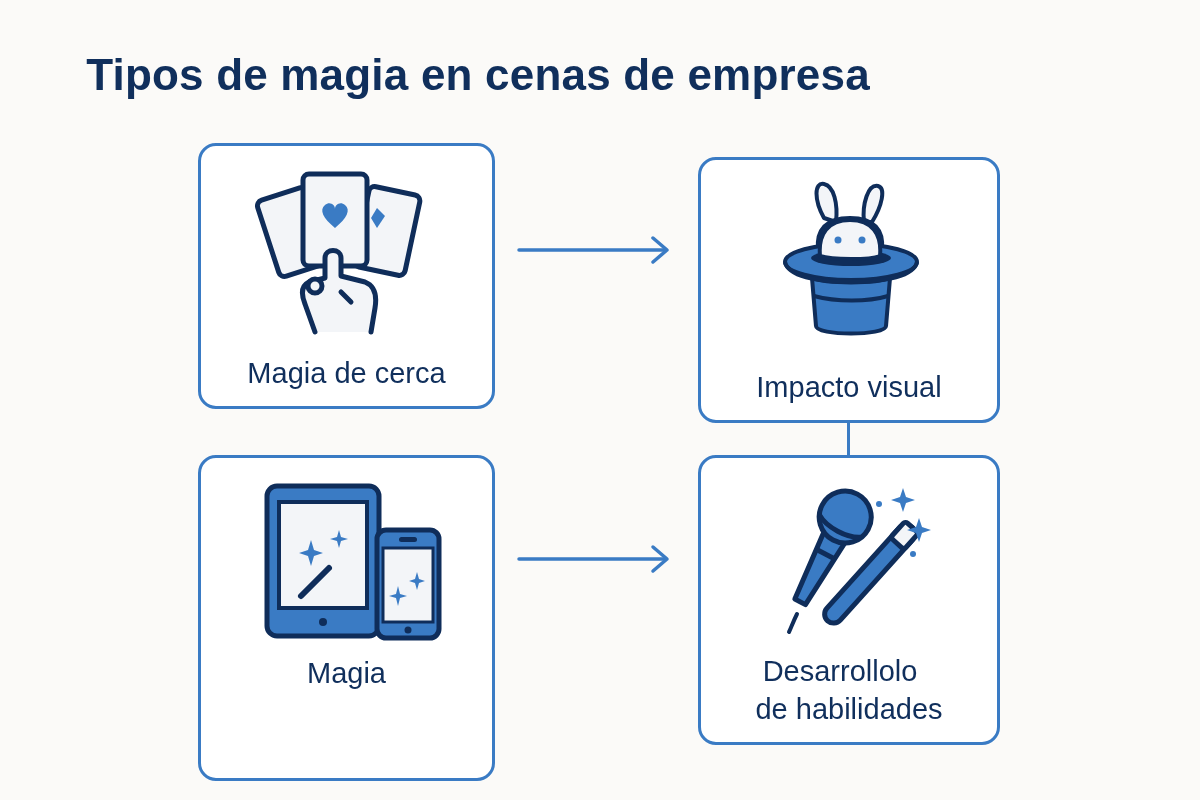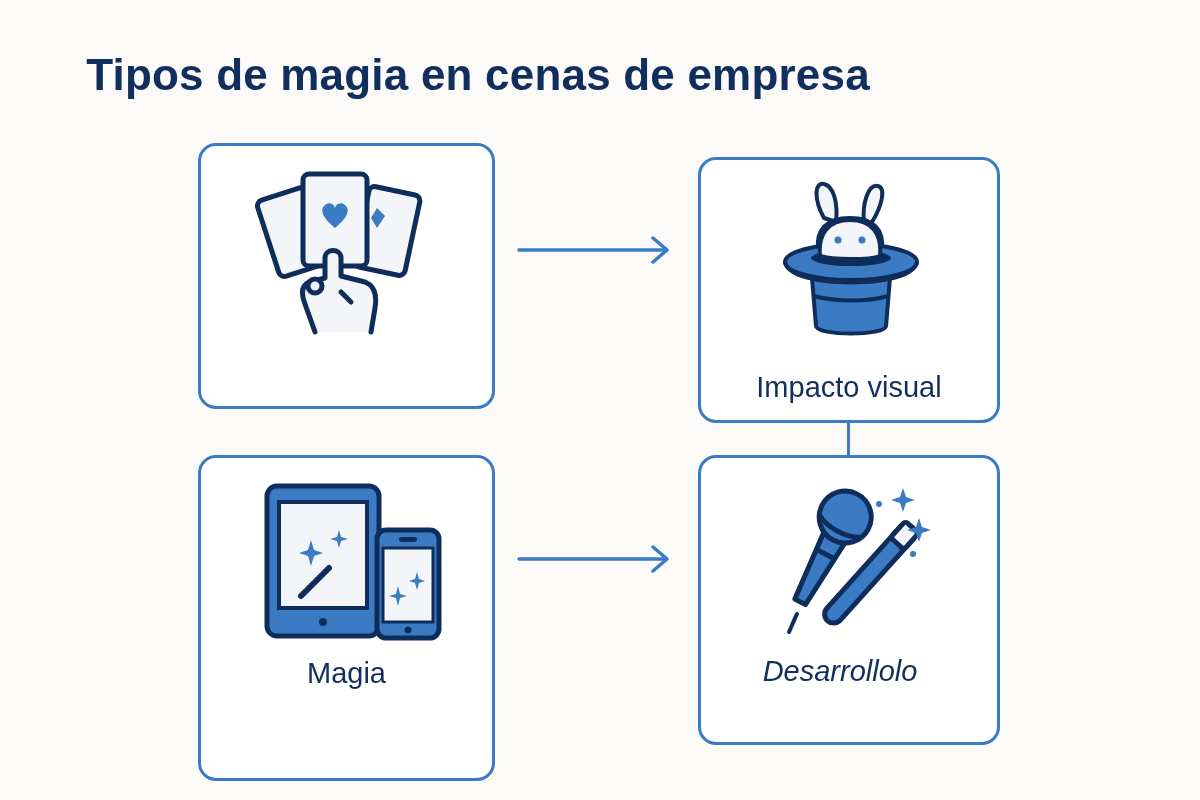--- a/index.html
+++ b/index.html
@@ -44,20 +44,23 @@
     <path d="M82 64 C70 54,66 46,72 41 C77 37,82 41,82 45 C82 41,87 37,92 41 C98 46,94 54,82 64 Z" fill="#3a7bc4"></path>
 
     <path d="M124 44 L132 52 L124 64 L118 54 Z" fill="#3a7bc4"></path>
 
     <g stroke="#0f2d5a" stroke-width="5" stroke-linejoin="round" stroke-linecap="round" fill="#f3f5f8">
       <path d="M62 168 L52 140 C48 130,48 122,56 118 L72 114 L72 94 C72 84,88 84,88 94 L88 112 L112 118 C122 122,124 132,122 144 L118 168"></path>
       <circle cx="62" cy="122" r="7"></circle>
       <path d="M88 128 L98 138" fill="none"></path>
     </g>
   </svg>
+  <div class="label" style="top:208px;">
+    <span>Magia de cerca</span>
+  </div>
 </div>
 
 <div class="card" style="left:698px; top:157px; width:302px; height:266px;">
   <svg class="icon" style="left:75px; top:18px;" width="150" height="170" viewBox="0 0 150 170">
     <g stroke="#0f2d5a" stroke-width="4" stroke-linejoin="round">
 
       <path d="M48 40 C38 22,38 4,48 6 C58 8,62 26,60 44 Z" fill="#f3f5f8"></path>
       <path d="M88 44 C86 26,92 6,102 8 C110 10,106 28,96 44 Z" fill="#f3f5f8"></path>
 
       <path d="M42 72 C40 52,50 40,74 40 C98 40,108 52,106 72 L42 72 Z" fill="#f3f5f8"></path>
@@ -118,21 +121,22 @@
       <rect x="92" y="28" width="18" height="126" rx="9" fill="#3a7bc4" stroke="#0f2d5a" stroke-width="5"></rect>
       <rect x="92" y="28" width="18" height="22" rx="3" fill="#f3f5f8" stroke="#0f2d5a" stroke-width="5"></rect>
     </g>
 
     <path d="M140 8 L143 17 L152 20 L143 23 L140 32 L137 23 L128 20 L137 17 Z" fill="#3a7bc4"></path>
     <path d="M156 38 L159 47 L168 50 L159 53 L156 62 L153 53 L144 50 L153 47 Z" fill="#3a7bc4"></path>
     <circle cx="116" cy="24" r="3" fill="#3a7bc4"></circle>
     <circle cx="150" cy="74" r="3" fill="#3a7bc4"></circle>
   </svg>
   <div class="label" style="top:194px; text-align:center;">
-    <div style="padding-right:18px;font-style:italic;">Desarrollolo</div>
+    <div style="padding-right:18px;">Desarrollolo</div>
+    <div>de habilidades</div>
   </div>
 </div>
 
 <svg class="arrow" style="left:515px; top:232px;" width="160" height="36" viewBox="0 0 160 36">
   <line x1="4" y1="18" x2="150" y2="18" stroke="#3a7bc4" stroke-width="3.5" stroke-linecap="round"></line>
   <polyline points="138,6 152,18 138,30" fill="none" stroke="#3a7bc4" stroke-width="3.5" stroke-linecap="round" stroke-linejoin="round"></polyline>
 </svg>
 <svg class="arrow" style="left:515px; top:541px;" width="160" height="36" viewBox="0 0 160 36">
   <line x1="4" y1="18" x2="150" y2="18" stroke="#3a7bc4" stroke-width="3.5" stroke-linecap="round"></line>
   <polyline points="138,6 152,18 138,30" fill="none" stroke="#3a7bc4" stroke-width="3.5" stroke-linecap="round" stroke-linejoin="round"></polyline>

